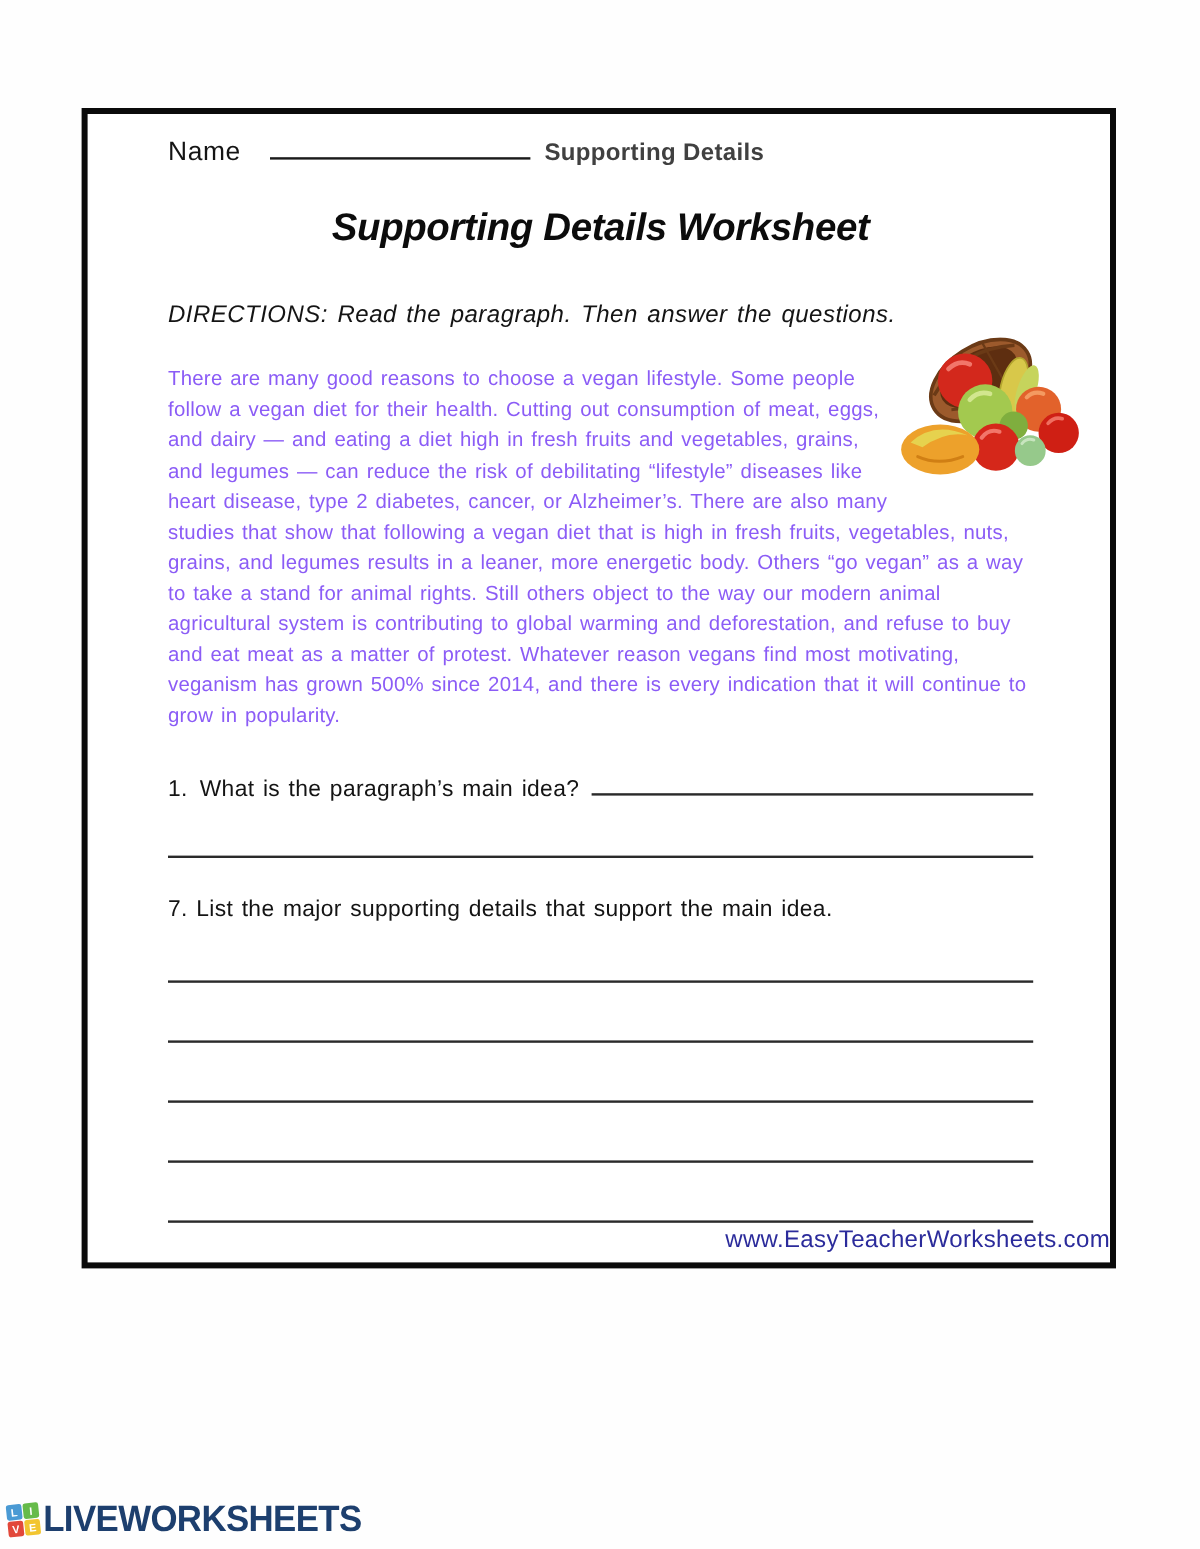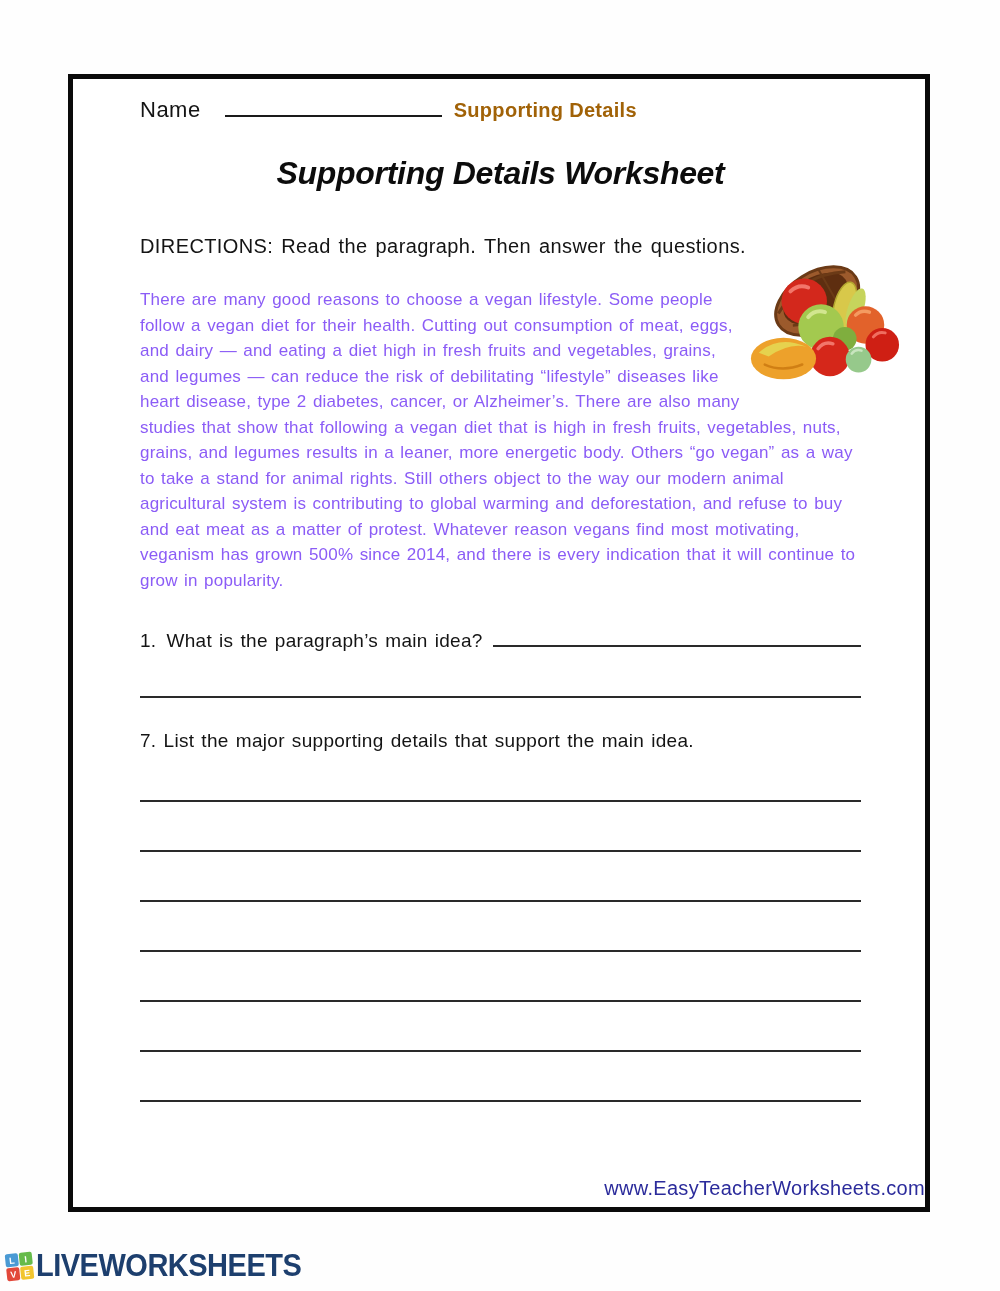--- a/index.html
+++ b/index.html
@@ -2,35 +2,35 @@
 <html><head>
 <meta charset="utf-8">
 <style>
   * { margin:0; padding:0; box-sizing:border-box; }
   html,body { width:1000px; height:1291px; background:#ffffff;
     font-family:"Liberation Sans", sans-serif; }
   .canvas { position:relative; width:1000px; height:1291px; background:#fefefe; overflow:hidden; }
 
   
   .page {
-    position:absolute; left:68px; top:74px; width:862px; height:1138px;
+    position:absolute; left:68px; top:90px; width:862px; height:967px;
     background:#ffffff; border:5px solid #0a0a0a; overflow:hidden;
   }
   .content { padding:0 64px 0 67px; }
 
   .name-row { display:flex; align-items:baseline; margin-top:14px; }
   .name-label { font-size:22px; color:#141414; letter-spacing:0.5px; }
   .name-blank { width:217px; border-bottom:2px solid #1a1a1a; height:24px; margin-left:24px; }
-  .header-gray { font-size:20px; font-weight:bold; color:#a16207; margin-left:12px; letter-spacing:0.3px; }
+  .header-gray { font-size:20px; font-weight:bold; color:#404040; margin-left:12px; letter-spacing:0.3px; }
 
   .title { margin-top:32px; text-align:center; font-size:32px; font-weight:bold;
     color:#0c0c0c; letter-spacing:-0.3px;font-style:italic; }
 
   .directions { margin-top:43px; font-size:20px; color:#141414;
-    letter-spacing:0.4px; word-spacing:2px; }
+    letter-spacing:0.4px; word-spacing:2px;font-style:italic; }
 
   .paragraph-wrap { margin-top:29px; position:relative; font-size:17px; line-height:25.5px;
     color:#8b5cf6; letter-spacing:0.2px; word-spacing:1.5px; text-align:left; }
   .img-spacer { float:right; width:120px; height:104px; }
   .fruit-img { position:absolute; top:-22px; right:-42px; width:158px; height:122px; }
 
   .q1-row { display:flex; align-items:baseline; margin-top:36px; font-size:19px; color:#141414;
     letter-spacing:0.3px; word-spacing:1.5px; }
   .q1-num { margin-right:10px; }
   .q1-blank { flex:1; border-bottom:2px solid #2a2a2a; height:18px; margin-left:10px; }

